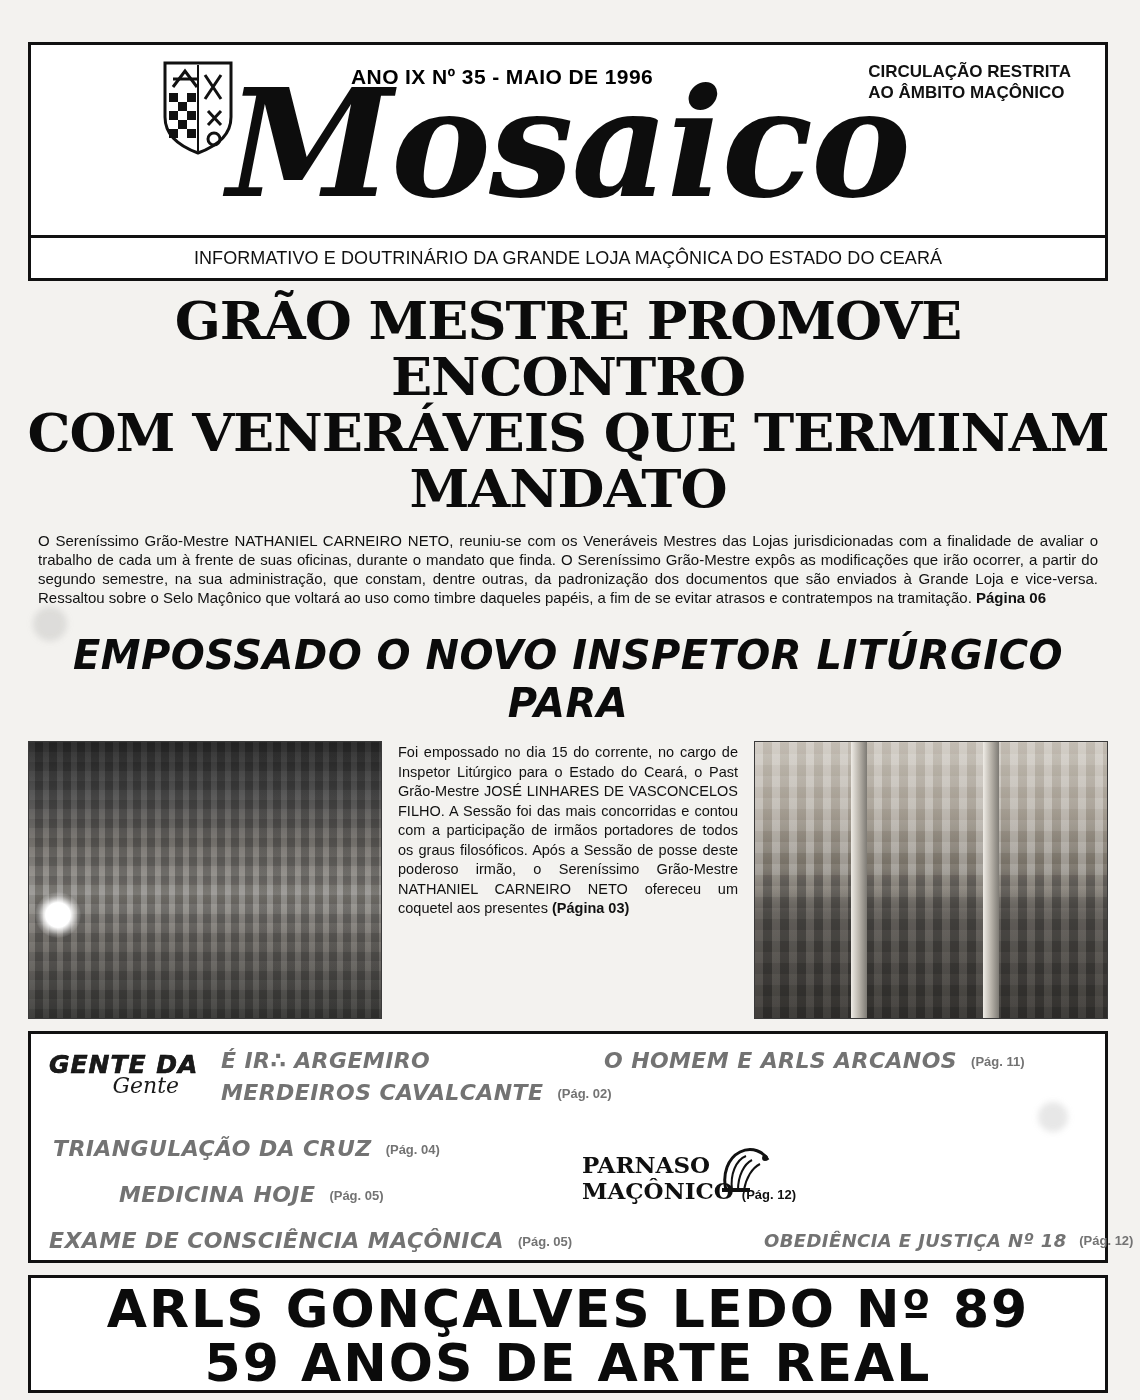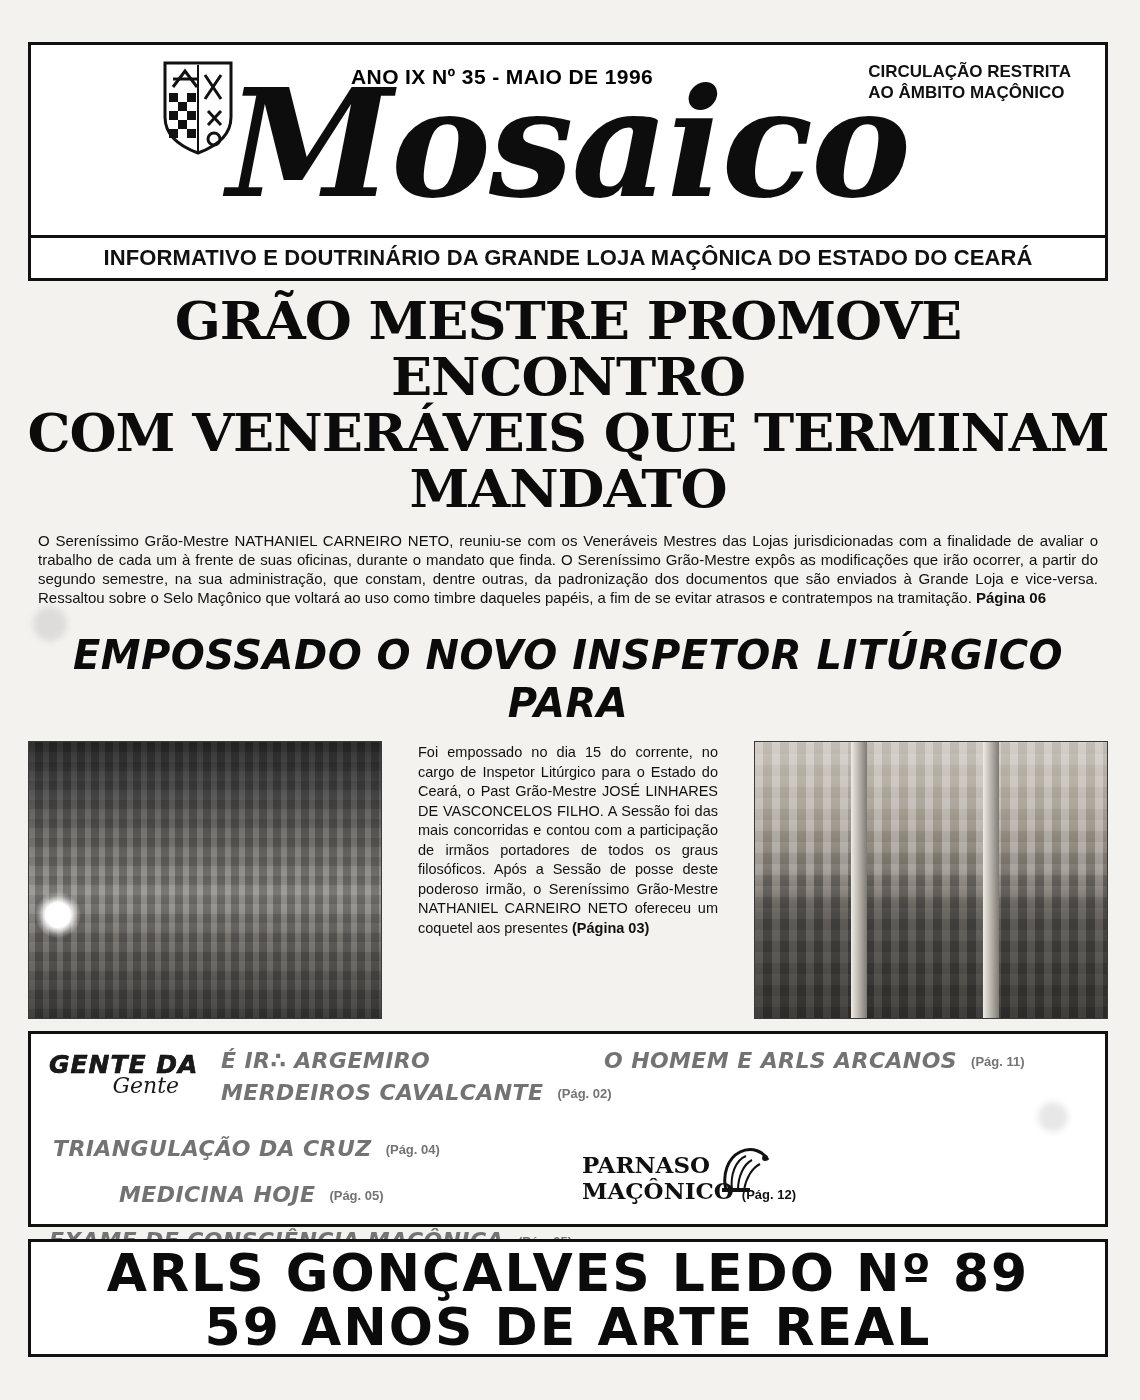--- a/index.html
+++ b/index.html
@@ -82,22 +82,22 @@
   .subtitle-bar {
     border: 3px solid #111;
     border-top: none;
     height: 40px;
     display: flex;
     align-items: center;
     justify-content: center;
     background: #fff;
   }
   .subtitle-bar span {
-    font-size: 22px;
-    font-weight: bold;
+    font-size: 18px;
+    font-weight: normal;
     letter-spacing: 0.1px;
   }
 
   
   .lead-head {
     margin-top: 12px;
     text-align: center;
     font-family: "DejaVu Serif", serif;
     font-weight: bold;
     font-size: 52px;
@@ -128,21 +128,21 @@
     line-height: 48px;
     letter-spacing: 0.5px;
     color: #0b0b0b;
   }
   .second-head .s2 { display: block; }
 
   
   .photo-row {
     margin-top: 14px;
     display: flex;
-    gap: 30px;
+    gap: 10px;
     height: 278px;
   }
   .photo {
     position: relative;
     overflow: hidden;
     background: #6e6e6e;
     border: 1px solid #3a3a3a;
   }
   .photo.left { width: 352px; }
   .photo.right { width: 352px; }
@@ -195,21 +195,21 @@
     position: absolute;
     top: 0; bottom: 0;
     width: 16px;
     background: linear-gradient(to right, #efece6, #b9b4ab, #7d7a74);
   }
 
   
   .index-box {
     margin-top: 12px;
     border: 3px solid #111;
-    height: 196px;
+    height: 232px;
     background: #fff;
     display: flex;
     position: relative;
     box-sizing: border-box;
   }
   .index-col {
     position: relative;
     flex: 1;
     padding: 12px 14px;
   }
@@ -441,20 +441,24 @@
         </div>
         <svg class="lyre" viewBox="0 0 54 48">
           <path d="M8 44 C4 28 10 12 22 6 C34 0 46 6 50 14" fill="none" stroke="#111" stroke-width="3"></path>
           <path d="M14 44 C12 28 18 14 28 10" fill="none" stroke="#111" stroke-width="2"></path>
           <path d="M20 44 C20 30 26 18 34 14" fill="none" stroke="#111" stroke-width="2"></path>
           <path d="M26 44 C28 32 34 22 42 18" fill="none" stroke="#111" stroke-width="2"></path>
           <path d="M4 44 H32" stroke="#111" stroke-width="4"></path>
           <circle cx="47" cy="12" r="3" fill="#111"></circle>
         </svg>
 
+        <div class="idx-item" style="left:196px; top:196px; font-size:18px;">
+          <span>OBEDIÊNCIA E JUSTIÇA Nº 18</span>
+          <span class="pg">(Pág. 12)</span>
+        </div>
       </div>
     </div>
 
     <div class="bottom-banner">
       <div class="bb1">ARLS GONÇALVES LEDO Nº 89</div>
       <div class="bb2">59 ANOS DE ARTE REAL</div>
 
     </div>
 
     <div class="smudge" style="left:5px; top:565px; width:34px; height:34px;"></div>

